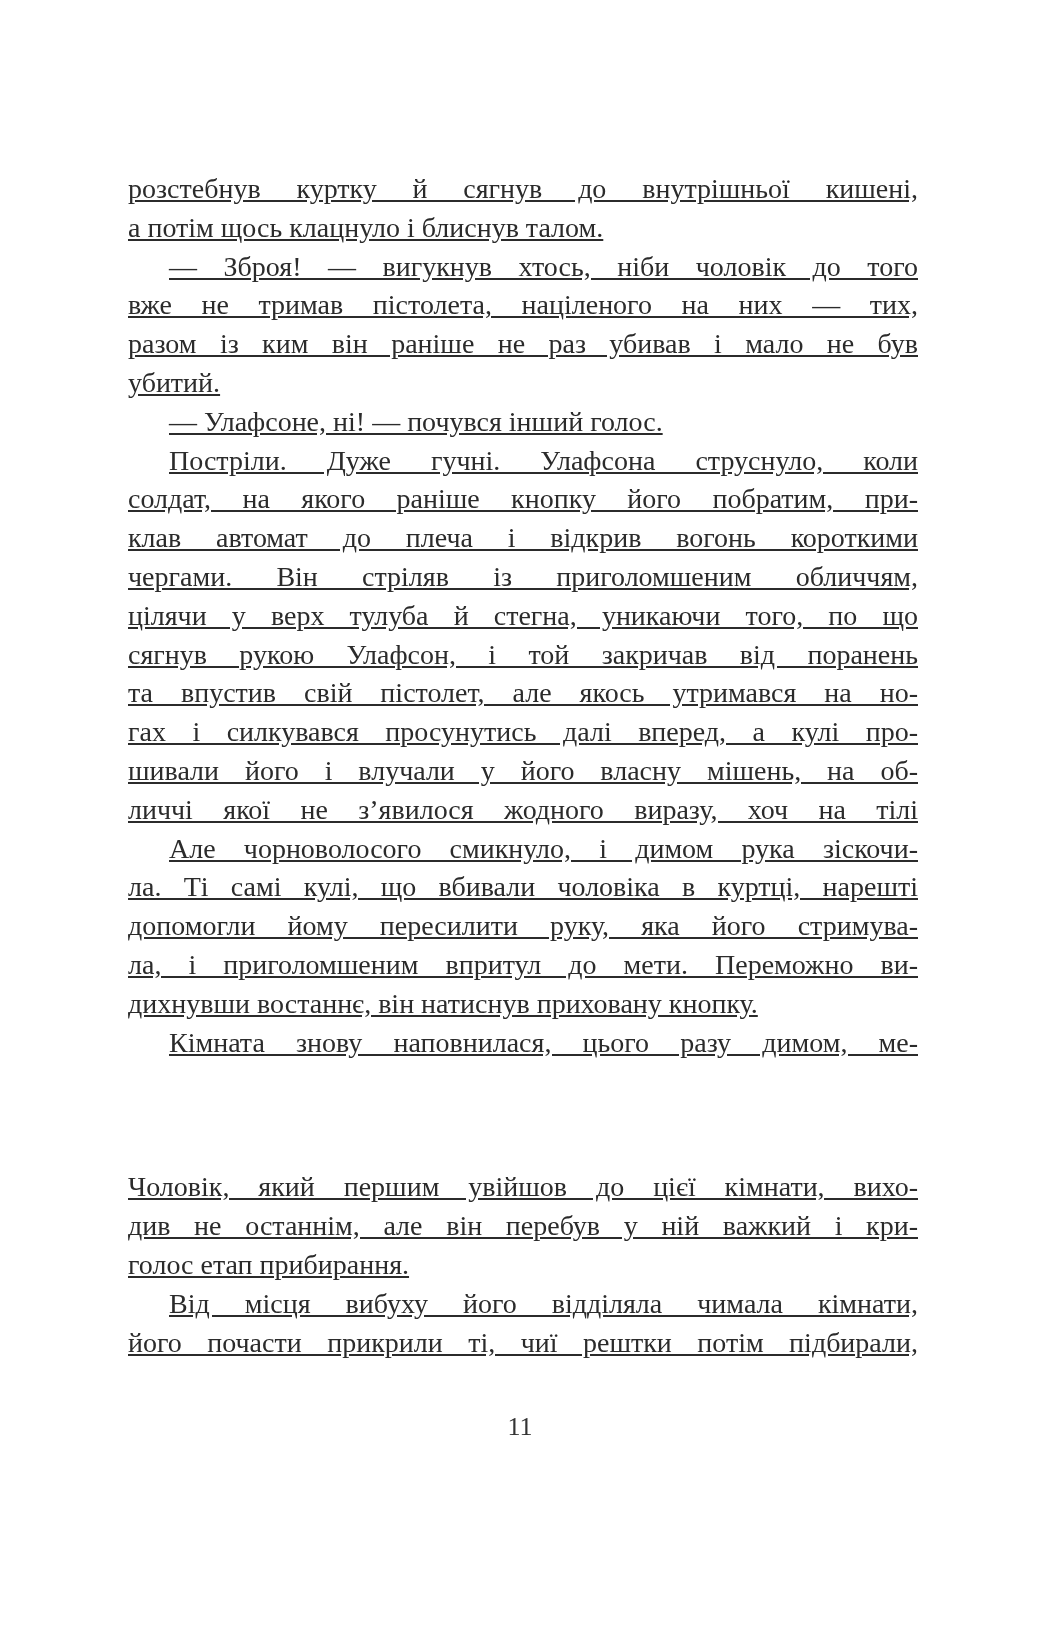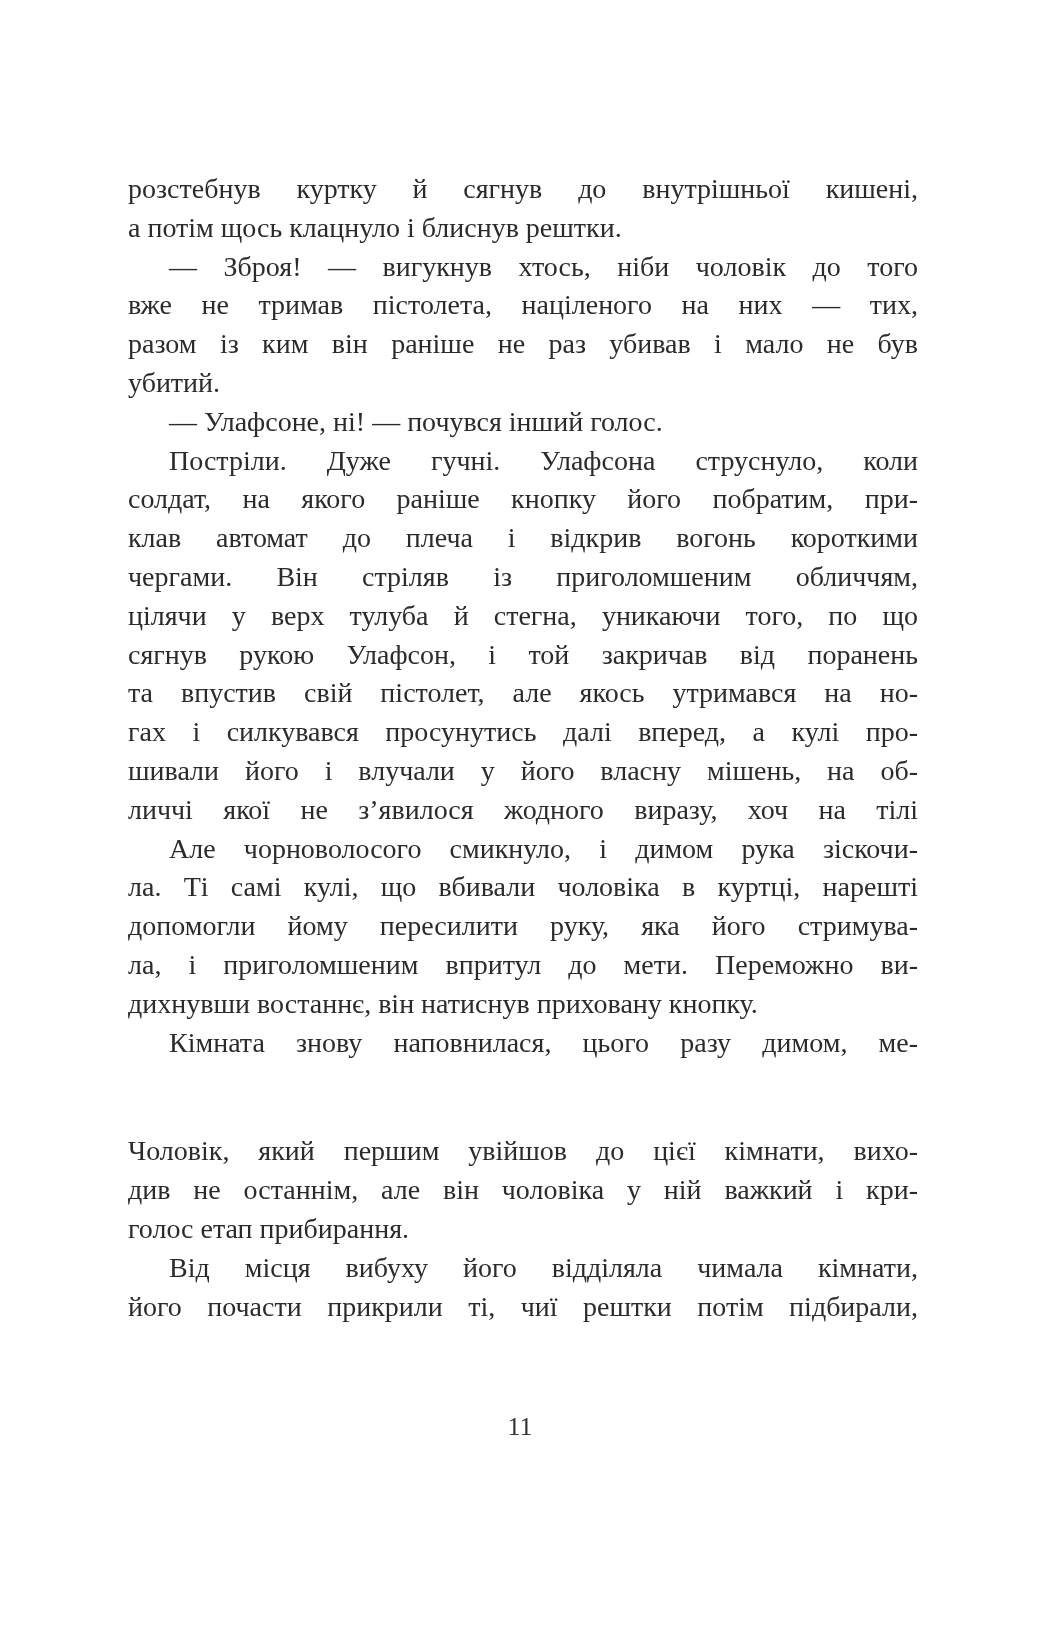--- a/index.html
+++ b/index.html
@@ -15,26 +15,27 @@
   }
   .text-block {
     position: absolute;
     left: 128px;
     top: 170px;
     width: 790px;
     font-size: 28px;
     line-height: 38.8px;
   }
   .paragraph { margin: 0; }
-  .paragraph.section-break { margin-top: 70px; }
+  .paragraph.section-break { margin-top: 106px; }
   .line {
     height: 38.8px;
     overflow: hidden;
     text-align: justify;
     text-justify: inter-word;
+    text-decoration: underline;
   }
   
   .line::after { content: ""; display: inline-block; width: 100%; }
   .line.last { text-align: left; }
   .line.last::after { content: none; }
   .line.indent { padding-left: 41px; }
   .page-number {
     position: absolute;
     top: 1412px;
     left: 0;
@@ -44,21 +45,21 @@
     color: #333333;
   }
 </style>
 </head>
 <body>
 
 <div class="book-page">
   <div class="text-block">
       <div class="paragraph">
         <div class="line">розстебнув куртку й сягнув до внутрішньої кишені,</div>
-        <div class="line last">а потім щось клацнуло і блиснув рештки.</div>
+        <div class="line last">а потім щось клацнуло і блиснув талом.</div>
       </div>
       <div class="paragraph">
         <div class="line indent">— Зброя! — вигукнув хтось, ніби чоловік до того</div>
         <div class="line">вже не тримав пістолета, націленого на них — тих,</div>
         <div class="line">разом із ким він раніше не раз убивав і мало не був</div>
         <div class="line last">убитий.</div>
       </div>
       <div class="paragraph">
         <div class="line last indent">— Улафсоне, ні! — почувся інший голос.</div>
       </div>
@@ -79,21 +80,21 @@
         <div class="line">ла. Ті самі кулі, що вбивали чоловіка в куртці, нарешті</div>
         <div class="line">допомогли йому пересилити руку, яка його стримува-</div>
         <div class="line">ла, і приголомшеним впритул до мети. Переможно ви-</div>
         <div class="line last">дихнувши востаннє, він натиснув приховану кнопку.</div>
       </div>
       <div class="paragraph">
         <div class="line indent">Кімната знову наповнилася, цього разу димом, ме-</div>
       </div>
       <div class="paragraph section-break">
         <div class="line">Чоловік, який першим увійшов до цієї кімнати, вихо-</div>
-        <div class="line">див не останнім, але він чоловіка у ній важкий і кри-</div>
+        <div class="line">див не останнім, але він перебув у ній важкий і кри-</div>
         <div class="line last">голос етап прибирання.</div>
       </div>
       <div class="paragraph">
         <div class="line indent">Від місця вибуху його відділяла чимала кімнати,</div>
         <div class="line">його почасти прикрили ті, чиї рештки потім підбирали,</div>
       </div>
     </div>
   <div class="page-number">11</div>
 </div>
 

